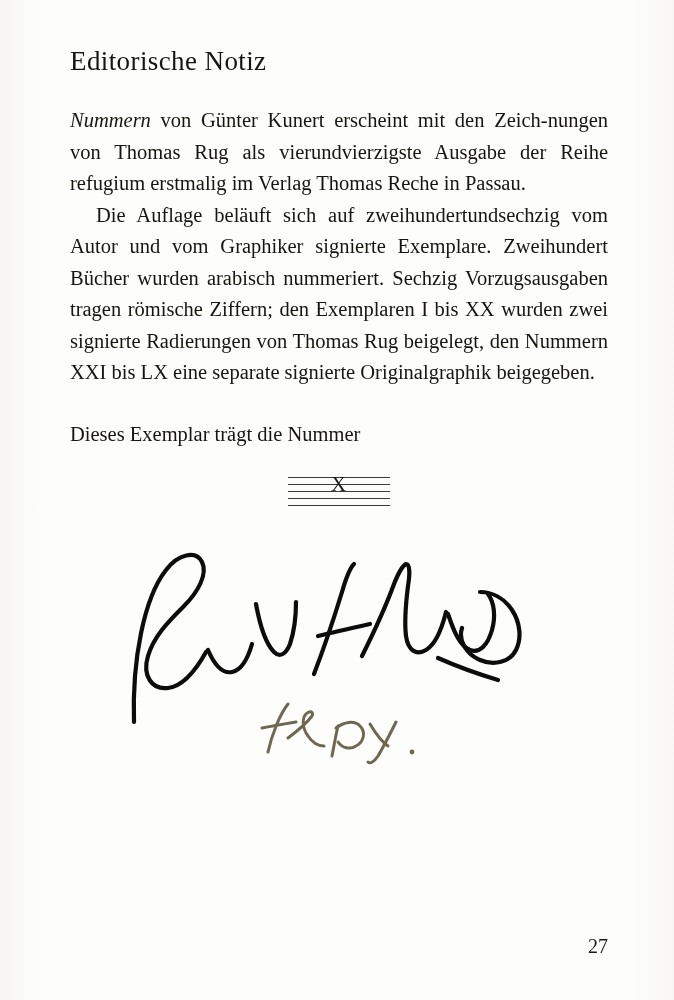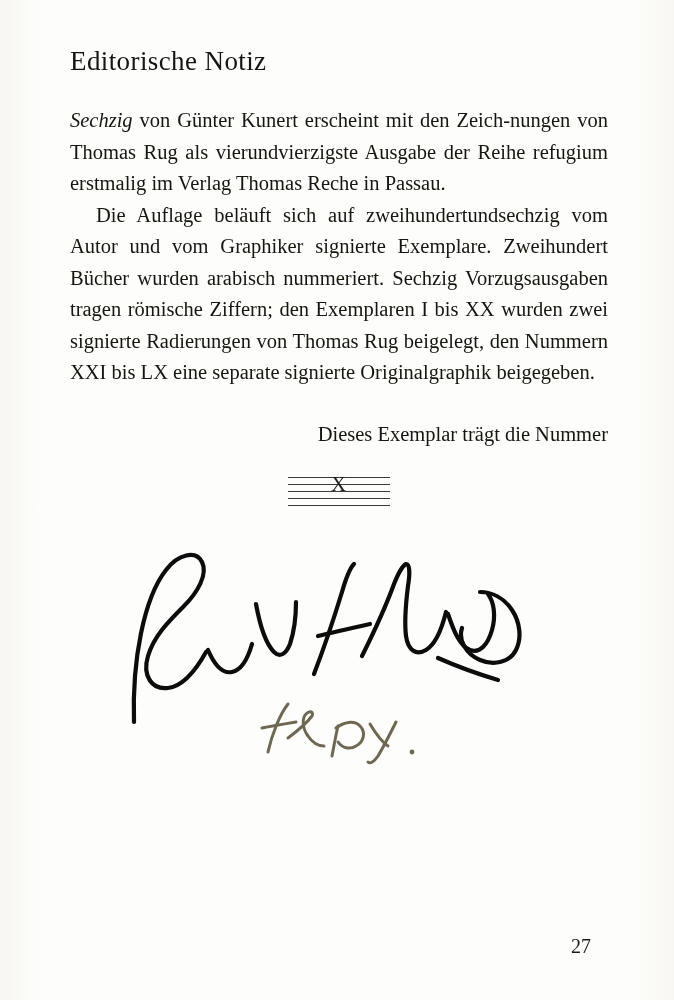--- a/index.html
+++ b/index.html
@@ -46,21 +46,21 @@
   .body-text p.indent {
     text-indent: 26px;
   }
   .para-gap {
     height: 0px;
   }
   .italic {
     font-style: italic;
   }
   .exemplar-line {
-    text-align: right;
+    text-align: left;
     font-size: 20.5px;
     line-height: 31px;
     margin-top: 30px;
     color: #17150f;
   }
   .number-stave {
     margin: 24px auto 0 auto;
     width: 102px;
     height: 34px;
     position: relative;
@@ -98,37 +98,37 @@
     left: 48px;
     top: 14px;
   }
   .sig-second {
     position: absolute;
     left: 188px;
     top: 168px;
   }
   .page-number {
     position: absolute;
-    right: 83px;
+    right: 66px;
     bottom: 42px;
     font-size: 20px;
     color: #1a1a1a;
   }
 </style>
 </head>
 <body>
 
 <div class="page">
 
   <div class="content">
 
     <h1 class="page-title">Editorische Notiz</h1>
 
     <div class="body-text">
-      <p><span class="italic">Sechzig</span><span> von Günter Kunert erscheint mit den Zeich-nungen von Thomas Rug als vierundvierzigste Ausgabe der Reihe refugium erstmalig im Verlag Thomas Reche in Passau.</span></p>
+      <p><span class="italic">Nummern</span><span> von Günter Kunert erscheint mit den Zeich-nungen von Thomas Rug als vierundvierzigste Ausgabe der Reihe refugium erstmalig im Verlag Thomas Reche in Passau.</span></p>
       <div class="para-gap"></div>
       <p class="indent">Die Auflage beläuft sich auf zweihundertundsechzig vom Autor und vom Graphiker signierte Exemplare. Zweihundert Bücher wurden arabisch nummeriert. Sechzig Vorzugsausgaben tragen römische Ziffern; den Exemplaren I bis XX wurden zwei signierte Radierungen von Thomas Rug beigelegt, den Nummern XXI bis LX eine separate signierte Originalgraphik beigegeben.</p>
     </div>
 
     <div class="exemplar-line">Dieses Exemplar trägt die Nummer</div>
 
     <div class="number-stave">
       <div class="rule r0"></div>
       <div class="rule r1"></div>
       <div class="rule r2"></div>

